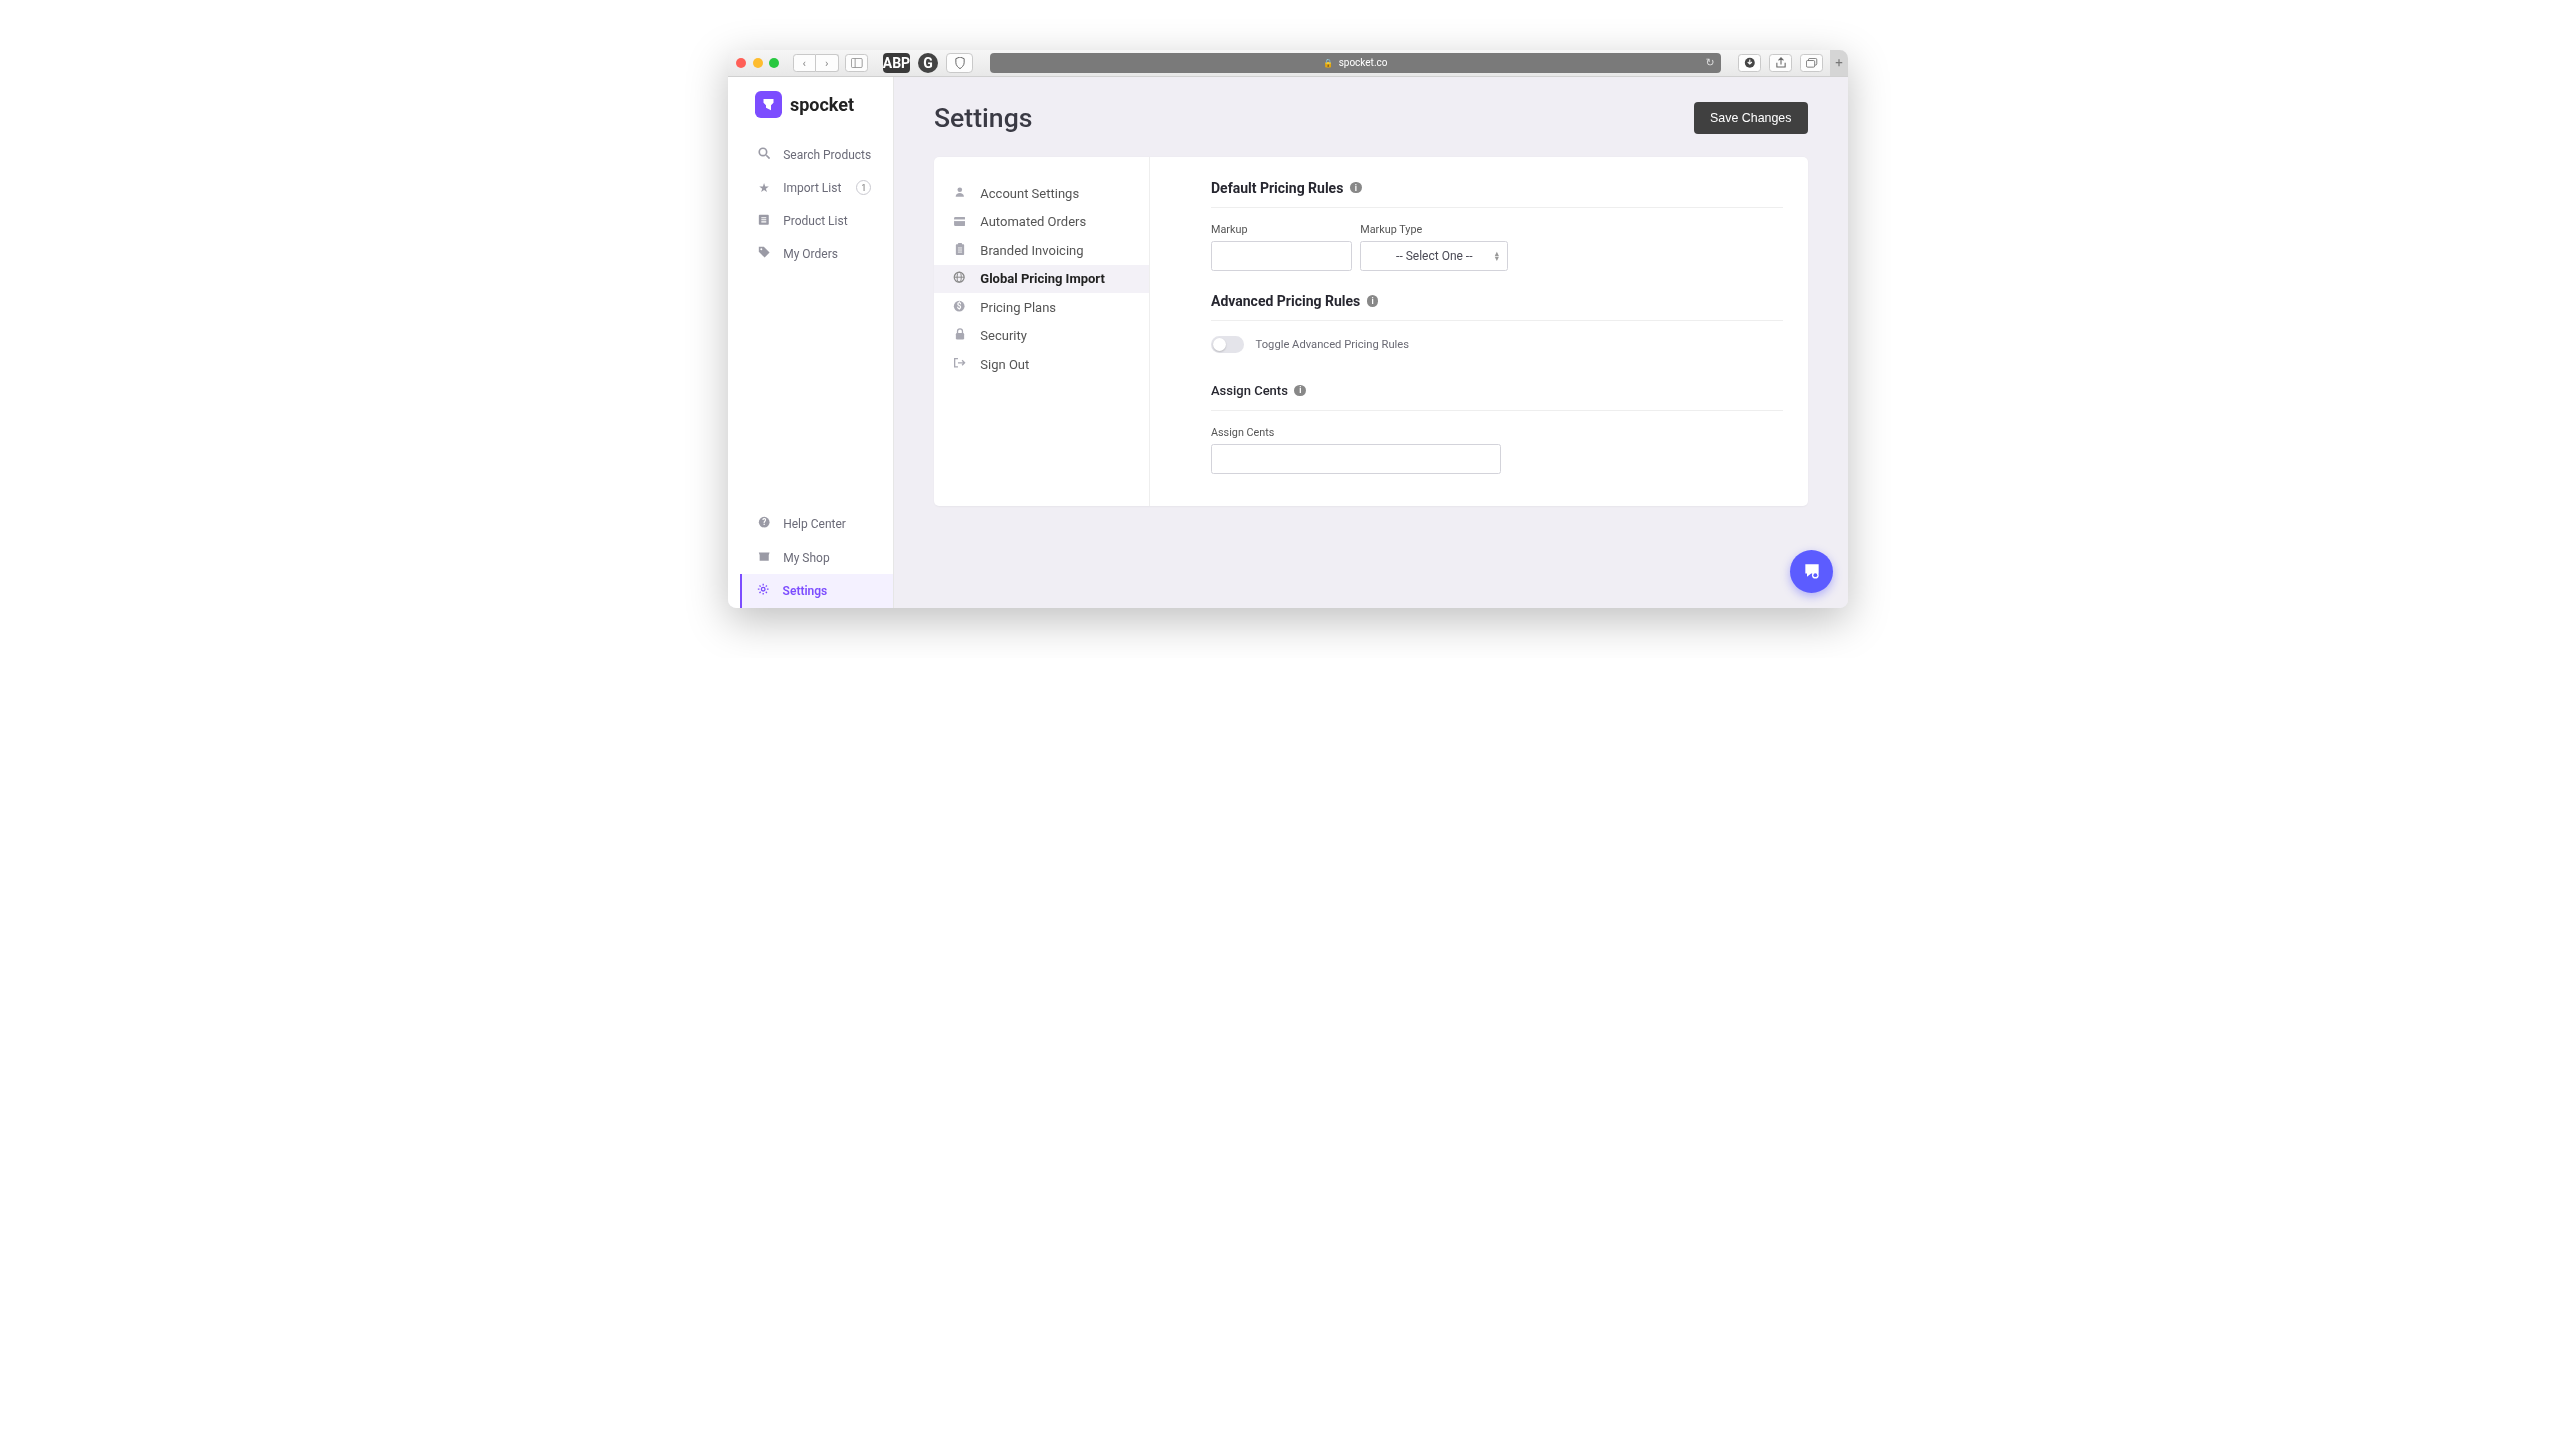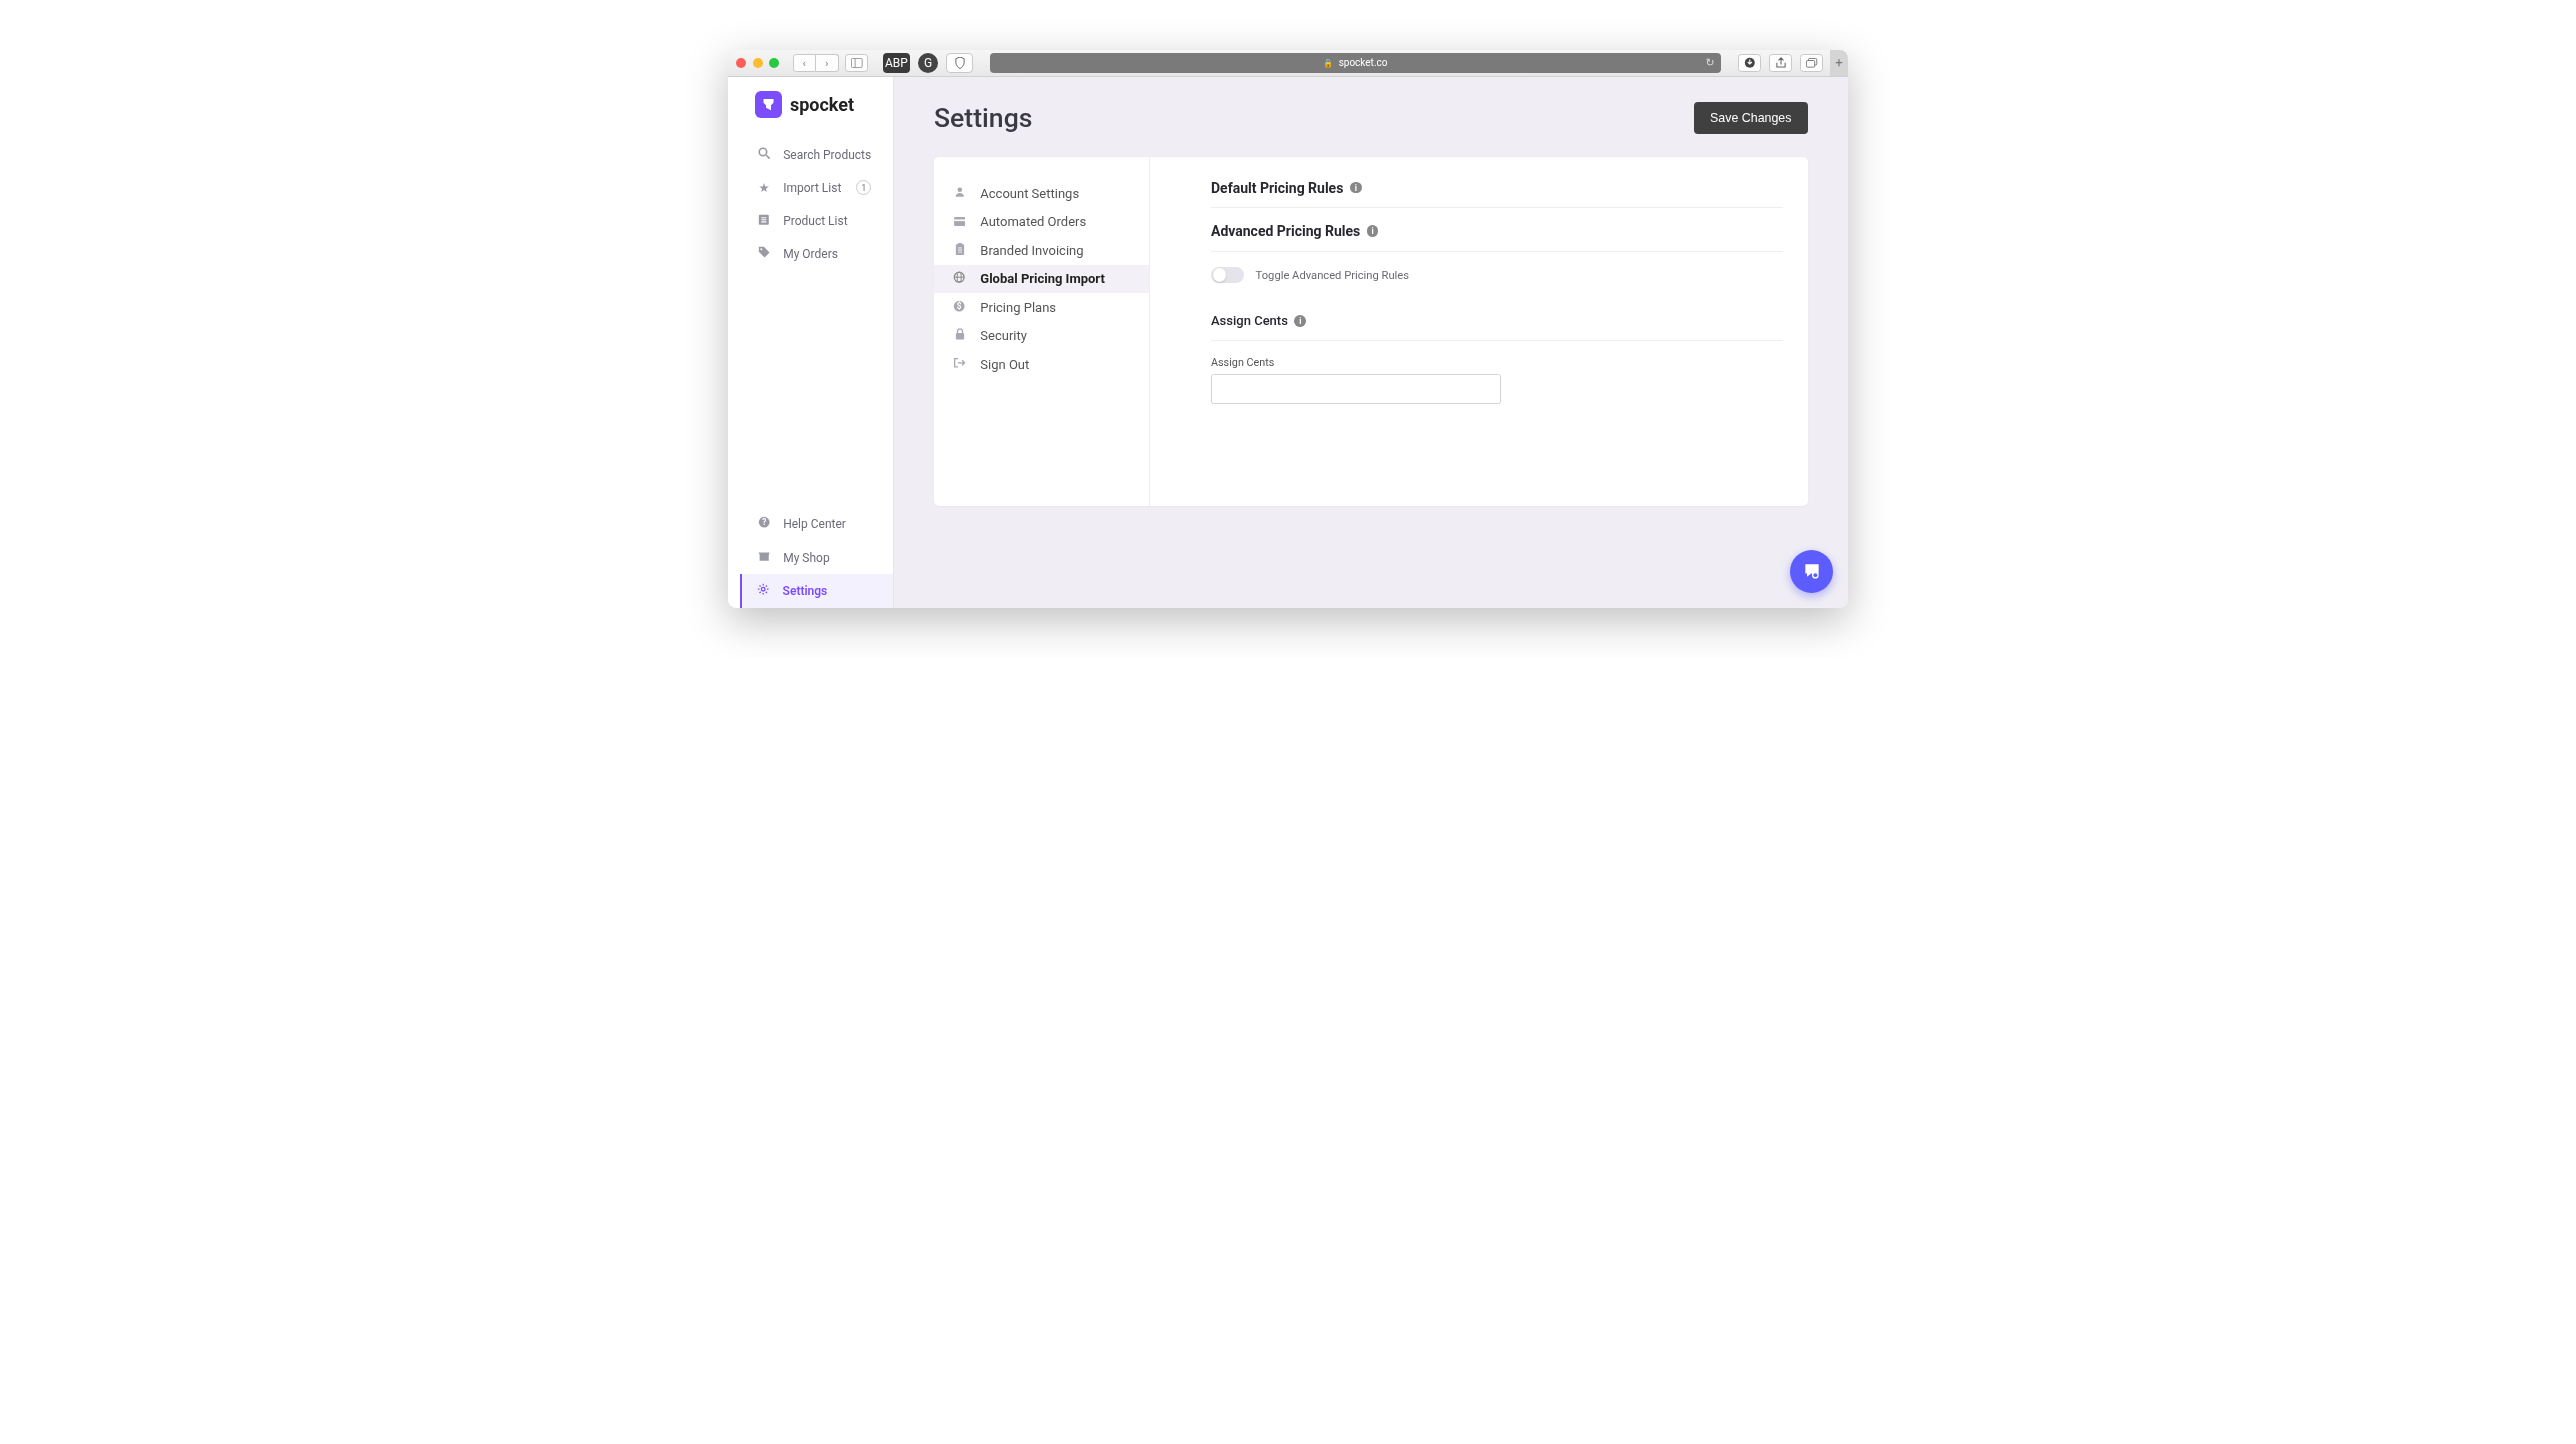--- a/index.html
+++ b/index.html
@@ -50,21 +50,21 @@
   display: flex; align-items: center; justify-content: center;
   color: #666; font-size: 10px;
 }
 .group-ext { display: flex; gap: 8.3px; margin-left: 8.3px; }
 .ext-btn {
   width: 26.6px; height: 20px;
   border-radius: 4.1px;
   background: #3a3a3a;
   color: #fff;
   display: flex; align-items: center; justify-content: center;
-  font-size: 12px; font-weight: normal;
+  font-size: 14px; font-weight: bold;
 }
 .ext-btn.light { background: #fdfdfd; border: 0.8px solid #c9c9c9; color: #555; }
 .addr-bar {
   flex: 1;
   height: 20px;
   background: #7a7a7a;
   border-radius: 4.1px;
   margin: 0 10px;
   display: flex;
   align-items: center;
@@ -443,20 +443,36 @@
             </span>
             <span>Sign Out</span>
           </div>
         </nav>
 
         <div class="content">
           <h3 class="section-title">
             <span>Default Pricing Rules</span>
             <span class="info-ico">i</span>
           </h3>
+          <div class="form-row">
+            <div class="form-group">
+              <label class="form-label">Markup</label>
+              <input class="text-input" type="text" style="">
+            </div>
+            <div class="form-group">
+              <label class="form-label">Markup Type</label>
+              <div class="select-input">
+                <span>-- Select One --</span>
+                <span class="caret">
+                    <span>▴</span>
+                    <span>▾</span>
+                  </span>
+              </div>
+            </div>
+          </div>
 
           <h3 class="section-title">
             <span>Advanced Pricing Rules</span>
             <span class="info-ico">i</span>
           </h3>
           <div class="toggle-row">
             <div class="toggle"></div>
             <span class="toggle-label">Toggle Advanced Pricing Rules</span>
           </div>
 

